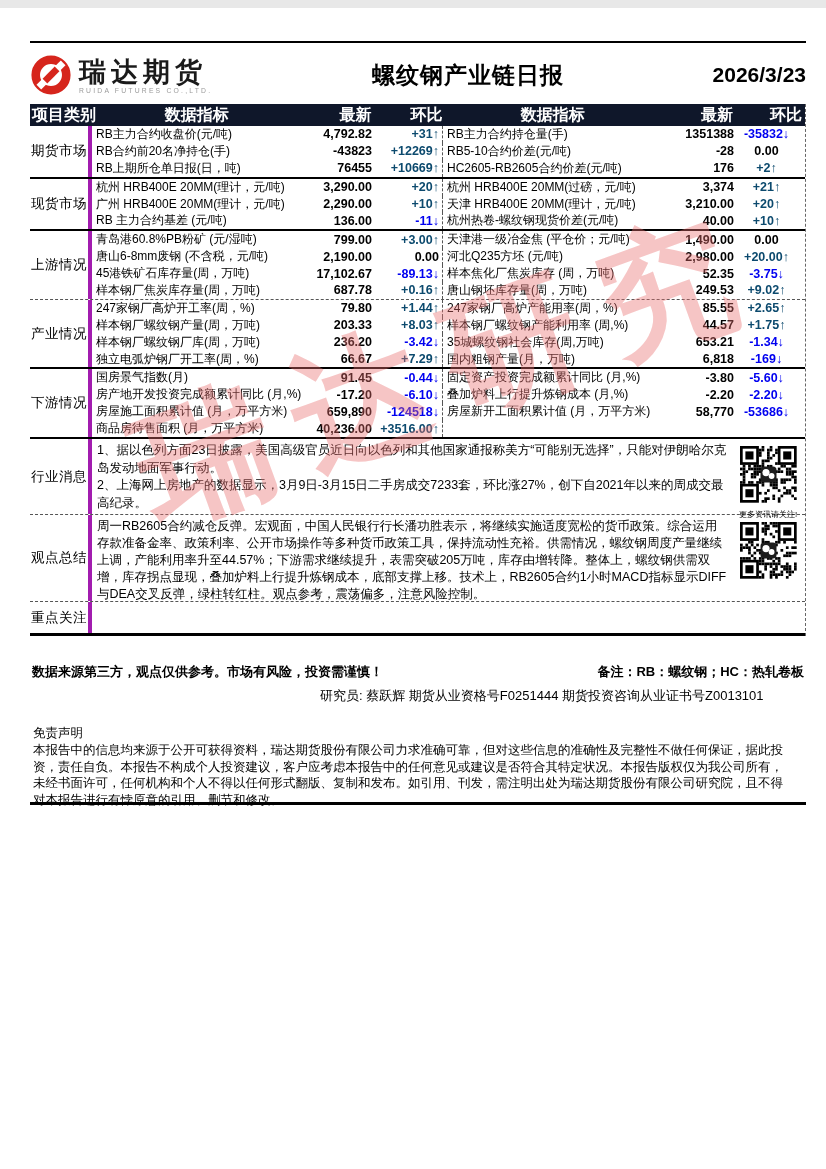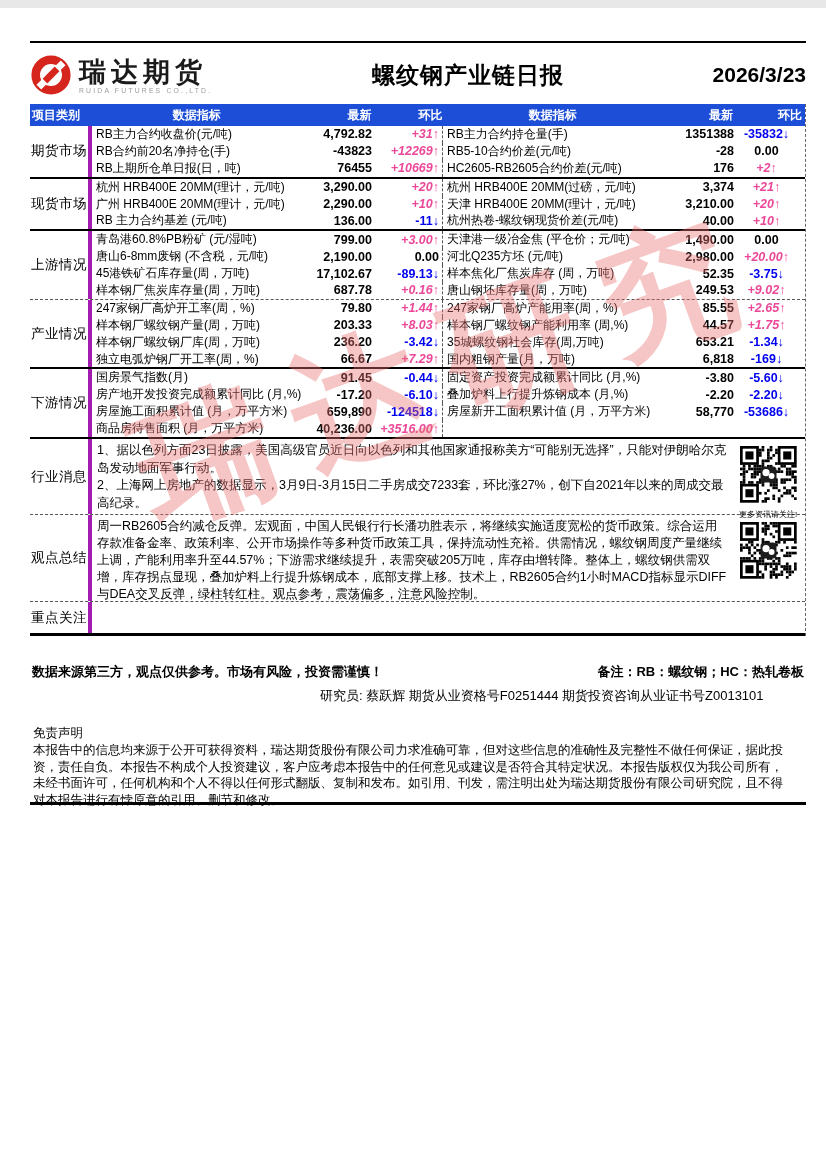--- a/index.html
+++ b/index.html
@@ -16,21 +16,21 @@
   .hdr { position:absolute; left:30px; top:41px; width:776px; height:52px; display:flex; align-items:center; }
   .logo { width:250px; display:flex; align-items:center; }
   .logo-ic { width:42px; height:42px; margin-right:7px; }
   .logo-cn { font-size:27px; font-weight:bold; letter-spacing:5px; color:#1a1a1a; line-height:30px; white-space:nowrap; }
   .logo-en { font-size:6.8px; color:#9a9a9a; letter-spacing:2.2px; white-space:nowrap; }
   .rpt-title { flex:1; text-align:center; font-size:23px; font-weight:bold; letter-spacing:1px; }
   .rpt-date { width:150px; text-align:right; font-size:21px; font-weight:bold; }
 
   
   .tbl { position:absolute; left:30px; top:96px; width:776px; border-right:1px dashed #666; }
-  .thead { display:flex; height:22px; background:#1d4ed8; color:#fff; font-weight:bold; font-size:12px; align-items:center; }
+  .thead { display:flex; height:22px; background:#0f172a; color:#fff; font-weight:bold; font-size:16px; align-items:center; }
   .cell { overflow:visible; white-space:nowrap; }
   .h-cat { width:62px; padding-left:2px; }
   .hl { width:210px; text-align:center; }
   .hv1 { width:74px; text-align:right; padding-right:4px; }
   .hc1 { width:70px; text-align:right; padding-right:3px; }
   .hr { width:215px; text-align:center; }
   .hv2 { width:77px; text-align:right; padding-right:4px; }
   .hc2 { width:68px; text-align:right; padding-right:3px; }
 
   .section { display:flex; }
@@ -41,21 +41,21 @@
   .row { display:flex; height:16.9px; align-items:center; }
   .c-label { font-size:12px; padding-left:4px; }
   .c-label.l { width:206px; }
   .c-label.r { width:215px; border-left:1px dashed #555; height:16.9px; line-height:16.9px; }
   .c-val { font-size:12.5px; font-weight:bold; text-align:right; }
   .c-val.l { width:74px; }
   .c-val.r { width:77px; }
   .c-chg { font-size:12.5px; font-weight:bold; text-align:right; padding-right:3px; }
   .c-chg.c1 { width:70px; }
   .c-chg.c2 { width:68px;text-align:center; }
-  .pos { color:#ec4899;font-style:italic; }
+  .pos { color:#0c4a6e; }
   .neg { color:#0000f0; }
 
   
   .xsection { display:flex; }
   .xcontent { flex:1; padding:3px 2px 0 5px; font-size:12.5px; }
   .xcontent p { line-height:17.6px; }
   .sum p { line-height:17px; }
   .qrcol { width:74px; padding-top:7px; text-align:center; }
   .qrcap { font-size:8px; margin-top:2px; white-space:nowrap; }
 

